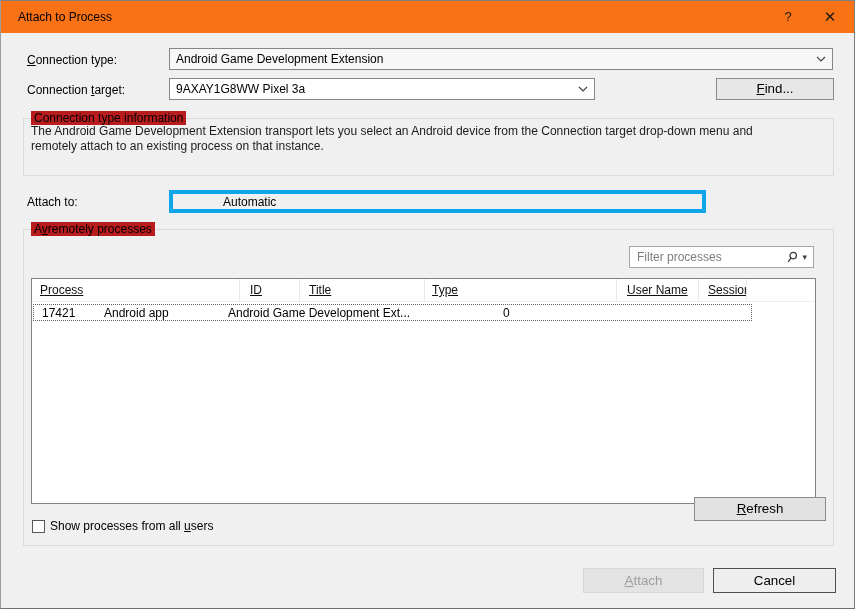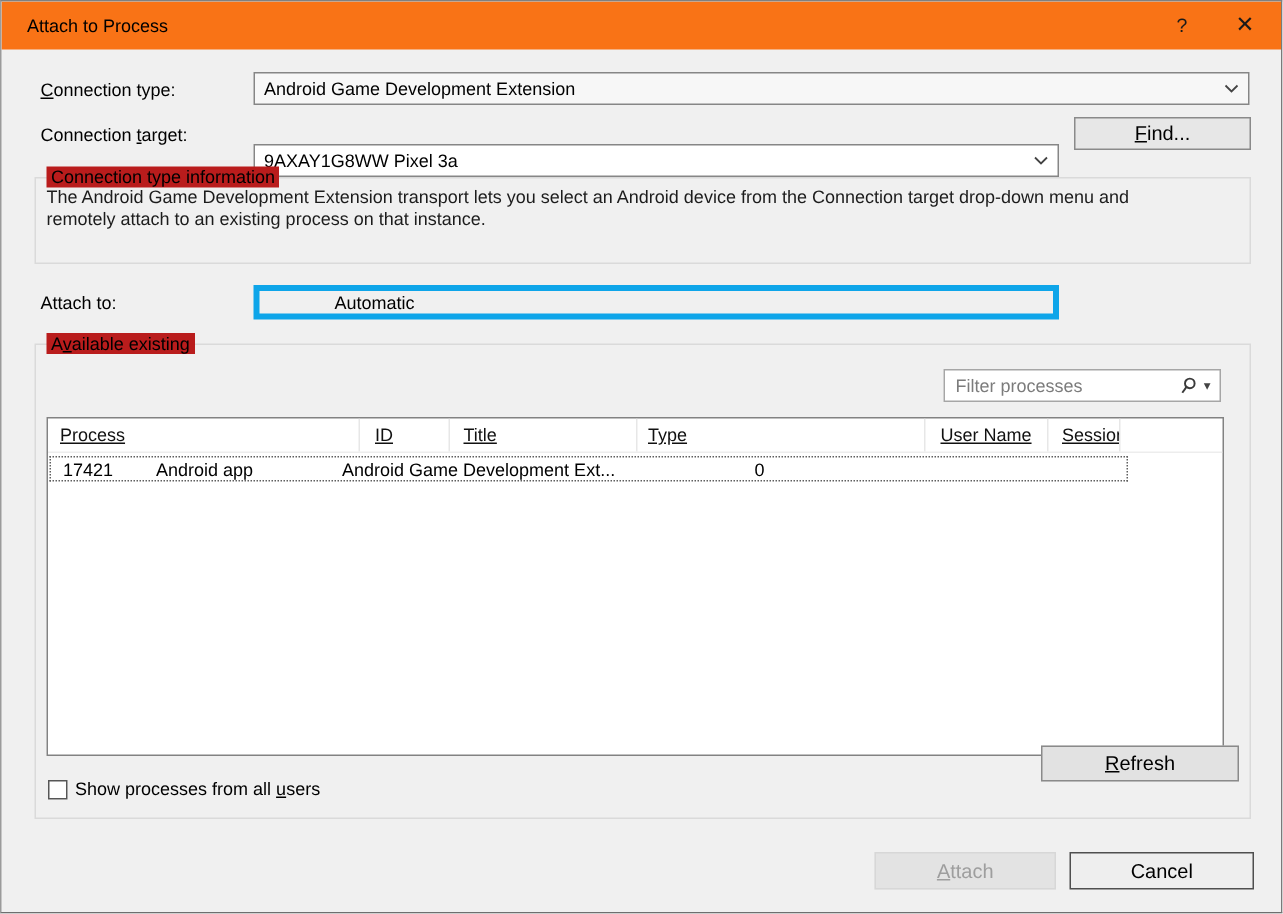--- a/index.html
+++ b/index.html
@@ -20,21 +20,21 @@
   .cap-close { left:814px; font-size:15px; }
 
   .lbl { position:absolute; color:#000; white-space:nowrap; }
   u { text-decoration:underline; }
 
   
   .combo { position:absolute; background:#fdfdfd; border:1px solid #868686; display:flex; align-items:center; }
   .combo .val { padding-left:6px; white-space:nowrap; overflow:hidden; flex:1; }
   .combo .chev { width:22px; display:flex; justify-content:center; align-items:center; }
   .combo-type  { left:168px; top:47px;  width:664px; height:22px; background:#f7f7f7; }
-  .combo-target{ left:168px; top:77px;  width:537px; height:22px; background:#ffffff;margin-top:18px; }
+  .combo-target{ left:168px; top:77px;  width:426px; height:22px; background:#ffffff; }
 
   .btn { position:absolute; text-align:center; cursor:default; }
   .btn-find    { left:715px; top:77px;  width:118px; height:22px; background:#e7e7e7; border:1px solid #8a8a8a; line-height:20px; }
   .btn-refresh { left:693px; top:496px; width:132px; height:24px; background:#e2e2e2; border:1px solid #8a8a8a; line-height:22px; }
   .btn-attach  { left:582px; top:567px; width:121px; height:25px; background:#e3e3e3; border:1px solid #d7d7d7; line-height:23px; color:#9e9e9e; }
   .btn-cancel  { left:712px; top:567px; width:123px; height:25px; background:#eeeeee; border:1px solid #4f4f4f; line-height:23px; }
 
   
   .groupbox { position:absolute; border:1px solid #dadada; }
   .groupbox .gb-title { position:absolute; left:7px; top:-8px; background:#b91c1c; padding:0 3px; white-space:nowrap; }
@@ -115,21 +115,21 @@
     <span class="gb-title">Connection type information</span>
     <div class="info-text">The Android Game Development Extension transport lets you select an Android device from the Connection target drop-down menu and remotely attach to an existing process on that instance.</div>
   </div>
 
   <span class="lbl" style="left:26px; top:194px;">Attach to:</span>
   <div class="combo" style="left:168px; top:189px; width:537px; height:23px; background:#f0f0f0; border:4px solid #0ea5e9;padding-left:44px;">
     <span class="val">Automatic</span>
   </div>
 
   <div class="groupbox gb-procs">
-    <span class="gb-title"><span>A</span><u>v</u><span>ailable existing</span></span>
+    <span class="gb-title"><span>A</span><u>v</u><span>remotely processes</span></span>
   </div>
 
   <div class="filterbox">
     <input type="text" placeholder="Filter processes" style="">
     <span class="ficons">
       <span>
         <svg width="13" height="13" viewBox="0 0 13 13">
           <circle cx="7.2" cy="4.6" r="3.2" fill="none" stroke="#3a3a3a" stroke-width="1.3"></circle>
           <line x1="4.9" y1="7.1" x2="2.2" y2="10.8" stroke="#3a3a3a" stroke-width="1.3"></line>
         </svg>

